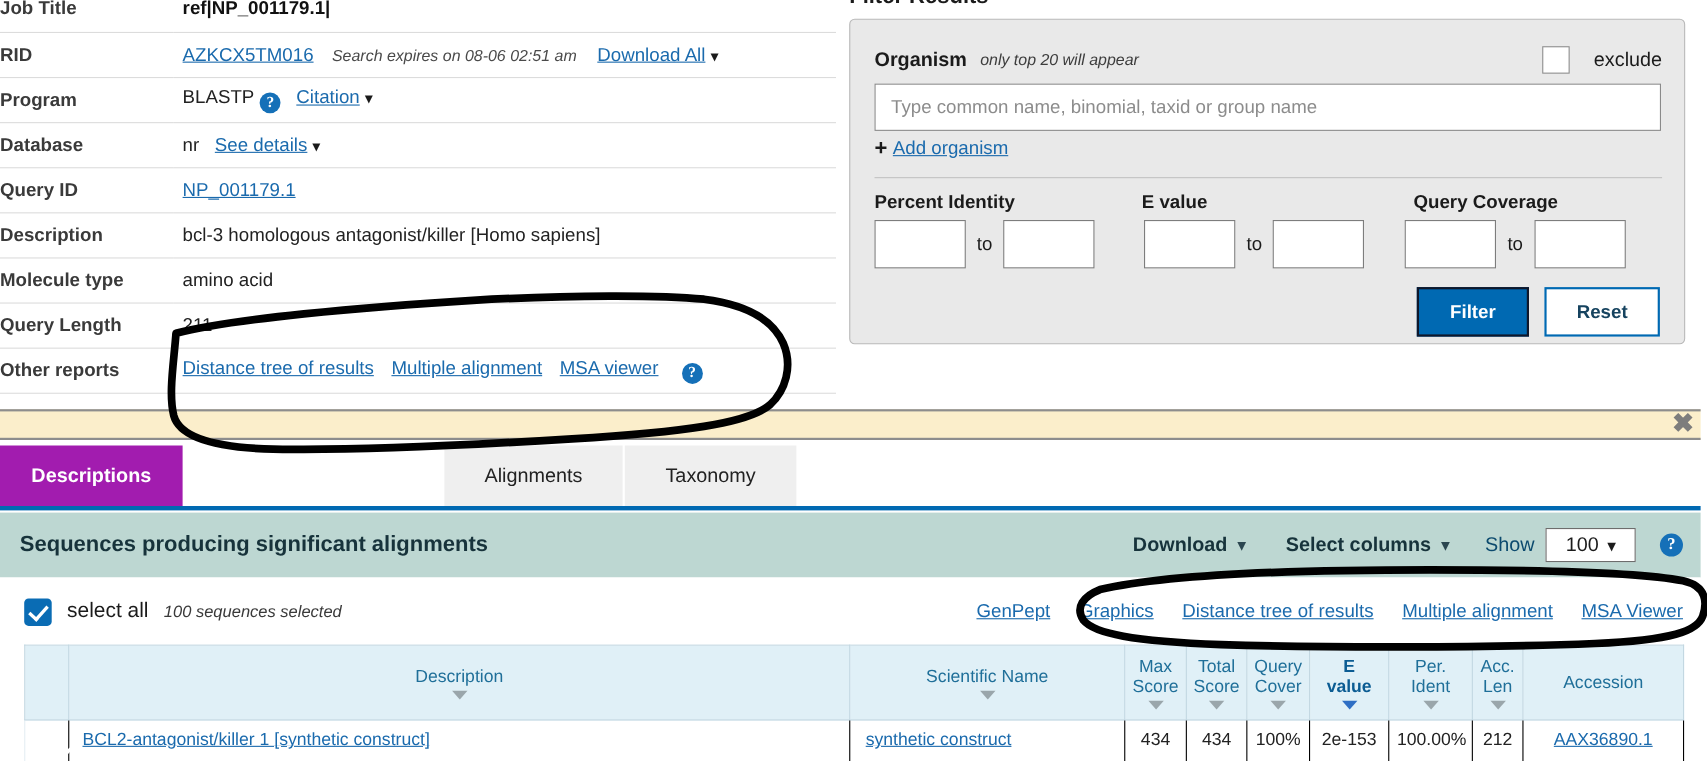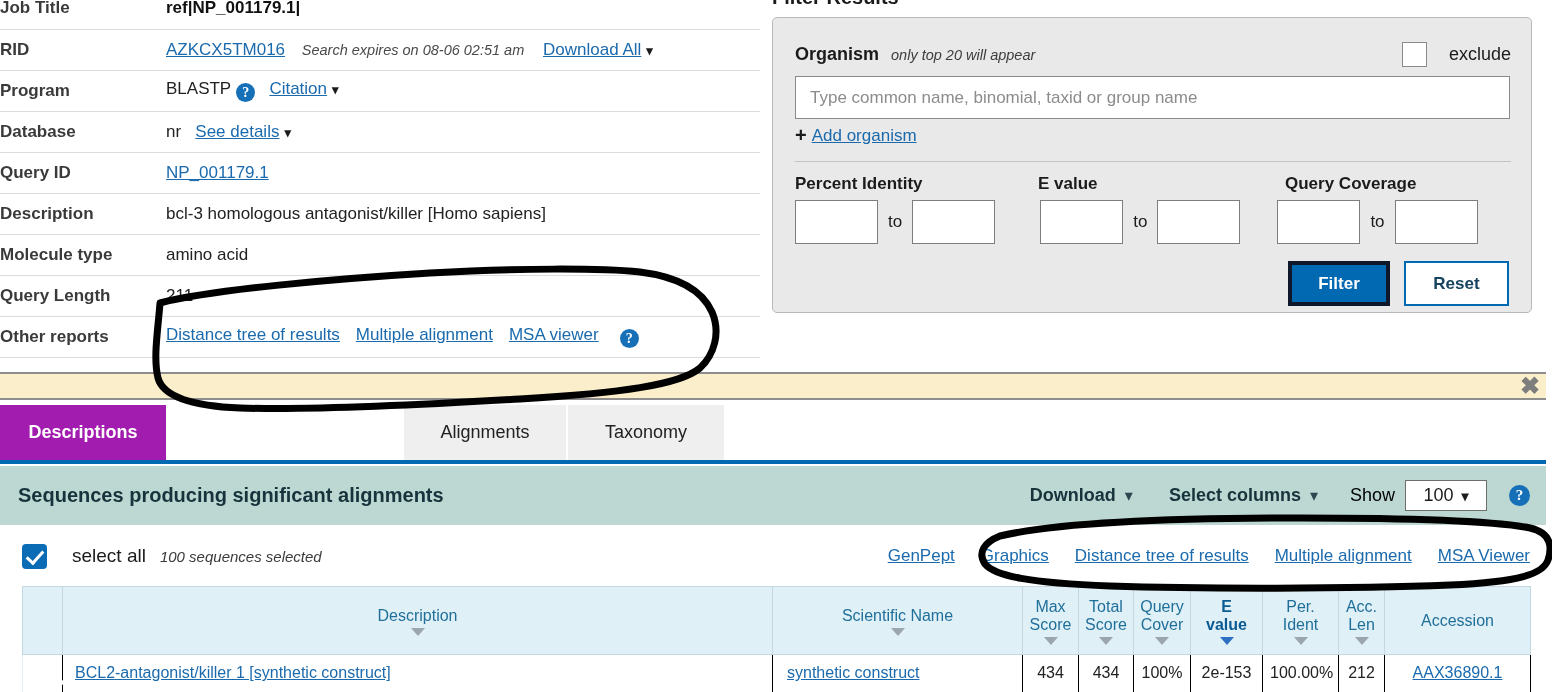--- a/index.html
+++ b/index.html
@@ -61,21 +61,21 @@
   .nh1 { width: 243px; } .nh2 { width: 247px; }
   .num-rows { display: flex; align-items: center; margin-top: 6px; }
   .numbox { width: 83px; height: 44px; background: #fff; border: 1px solid #7d7d7d; }
   .to { font-size: 17px; margin: 0 10px; color: #1b1b1b; }
   .gap1 { width: 45px; } .gap2 { width: 37px; }
   .btn-row { display: flex; justify-content: flex-end; gap: 14px; margin-top: 17px; padding-right: 2px; }
   .btn {
     font-size: 17px; font-weight: bold; cursor: pointer;
     display: flex; align-items: center; justify-content: center;
   }
-  .btn-filter { background: #0069b2; color: #fff; border: 4px solid #0f172a; width: 102px; height: 45px; }
+  .btn-filter { background: #0069b2; color: #fff; border: 2px solid #0f172a; width: 102px; height: 45px; }
   .btn-reset { background: #fff; color: #16435f; border: 2px solid #0069b2; width: 105px; height: 45px; }
 
   
   .banner {
     position: absolute; left: 0; top: 372px; width: 1546px; height: 28px;
     background: #fbeecb; border-top: 2px solid #8d8d8d; border-bottom: 2px solid #8d8d8d;
   }
   .banner-close {
     position: absolute; right: 6px; top: -1px; font-size: 24px; font-weight: bold;
     color: #7d7d7d; cursor: pointer; line-height: 26px; font-family: "Liberation Sans", sans-serif;
@@ -94,21 +94,21 @@
 
   
   .res-head {
     position: absolute; left: 0; top: 466px; width: 1546px; height: 59px;
     background: #bdd7d2; display: flex; align-items: center;
   }
   .res-title { font-size: 20px; font-weight: bold; color: #17333b; margin-left: 18px; }
   .res-tools { margin-left: auto; display: flex; align-items: center; margin-right: 16px; }
   .tool-item { font-size: 18px; font-weight: bold; color: #17333b; cursor: pointer; display: flex; align-items: center; }
   .tool-item .car { font-weight: normal; font-size: 16px; margin-left: 9px; color: #2b4650; }
-  .show-lbl { font-size: 18px; color: #000000; margin-left: 32px; }
+  .show-lbl { font-size: 18px; color: #0c4a6e; margin-left: 32px; }
   .show-sel {
     margin-left: 10px; width: 82px; height: 31px; background: #fff; border: 1px solid #6d6d6d;
     display: flex; align-items: center; justify-content: center; gap: 8px;
     font-size: 18px; color: #1b1b1b; cursor: pointer;
   }
   .show-sel .car { font-size: 14px; font-weight: bold; }
   .help-blue {
     display: inline-block; width: 21px; height: 21px; border-radius: 50%;
     background: #1570b8; color: #fff; font-size: 15px; font-weight: bold;
     text-align: center; line-height: 21px; margin-left: 22px; cursor: pointer;
@@ -118,21 +118,21 @@
   
   .sel-row { position: absolute; left: 0; top: 525px; width: 1546px; height: 62px; background: #fff; display: flex; align-items: center; }
   .chk-blue {
     width: 25px; height: 25px; background: #0a6cb4; border-radius: 4px; cursor: pointer;
     position: relative; flex: none;
   }
   .chk-blue::after {
     content: ""; position: absolute; left: 8px; top: 3px; width: 7px; height: 14px;
     border: solid #fff; border-width: 0 3px 3px 0; transform: rotate(42deg);
   }
-  .sel-all-lbl { font-size: 19px; color: #1b1b1b; margin-left: 25px; }
+  .sel-all-lbl { font-size: 19px; color: #1b1b1b; margin-left: 14px; }
   .sel-count { font-size: 15px; font-style: italic; color: #3a3a3a; margin-left: 14px; }
   .sel-links { margin-left: auto; display: flex; align-items: center; gap: 26px; margin-right: 16px; font-size: 17px; }
 
   
   .tbl { position: absolute; left: 22px; top: 586px; width: 1508px; border-collapse: collapse; table-layout: fixed; }
   .tbl th {
     background: #e0f0f7; border: 1px solid #c3d8e2; color: #1f6f99;
     font-size: 16px; font-weight: normal; padding: 5px 2px 3px 2px; height: 68px;
     vertical-align: middle; line-height: 1.15; cursor: pointer;
   }

